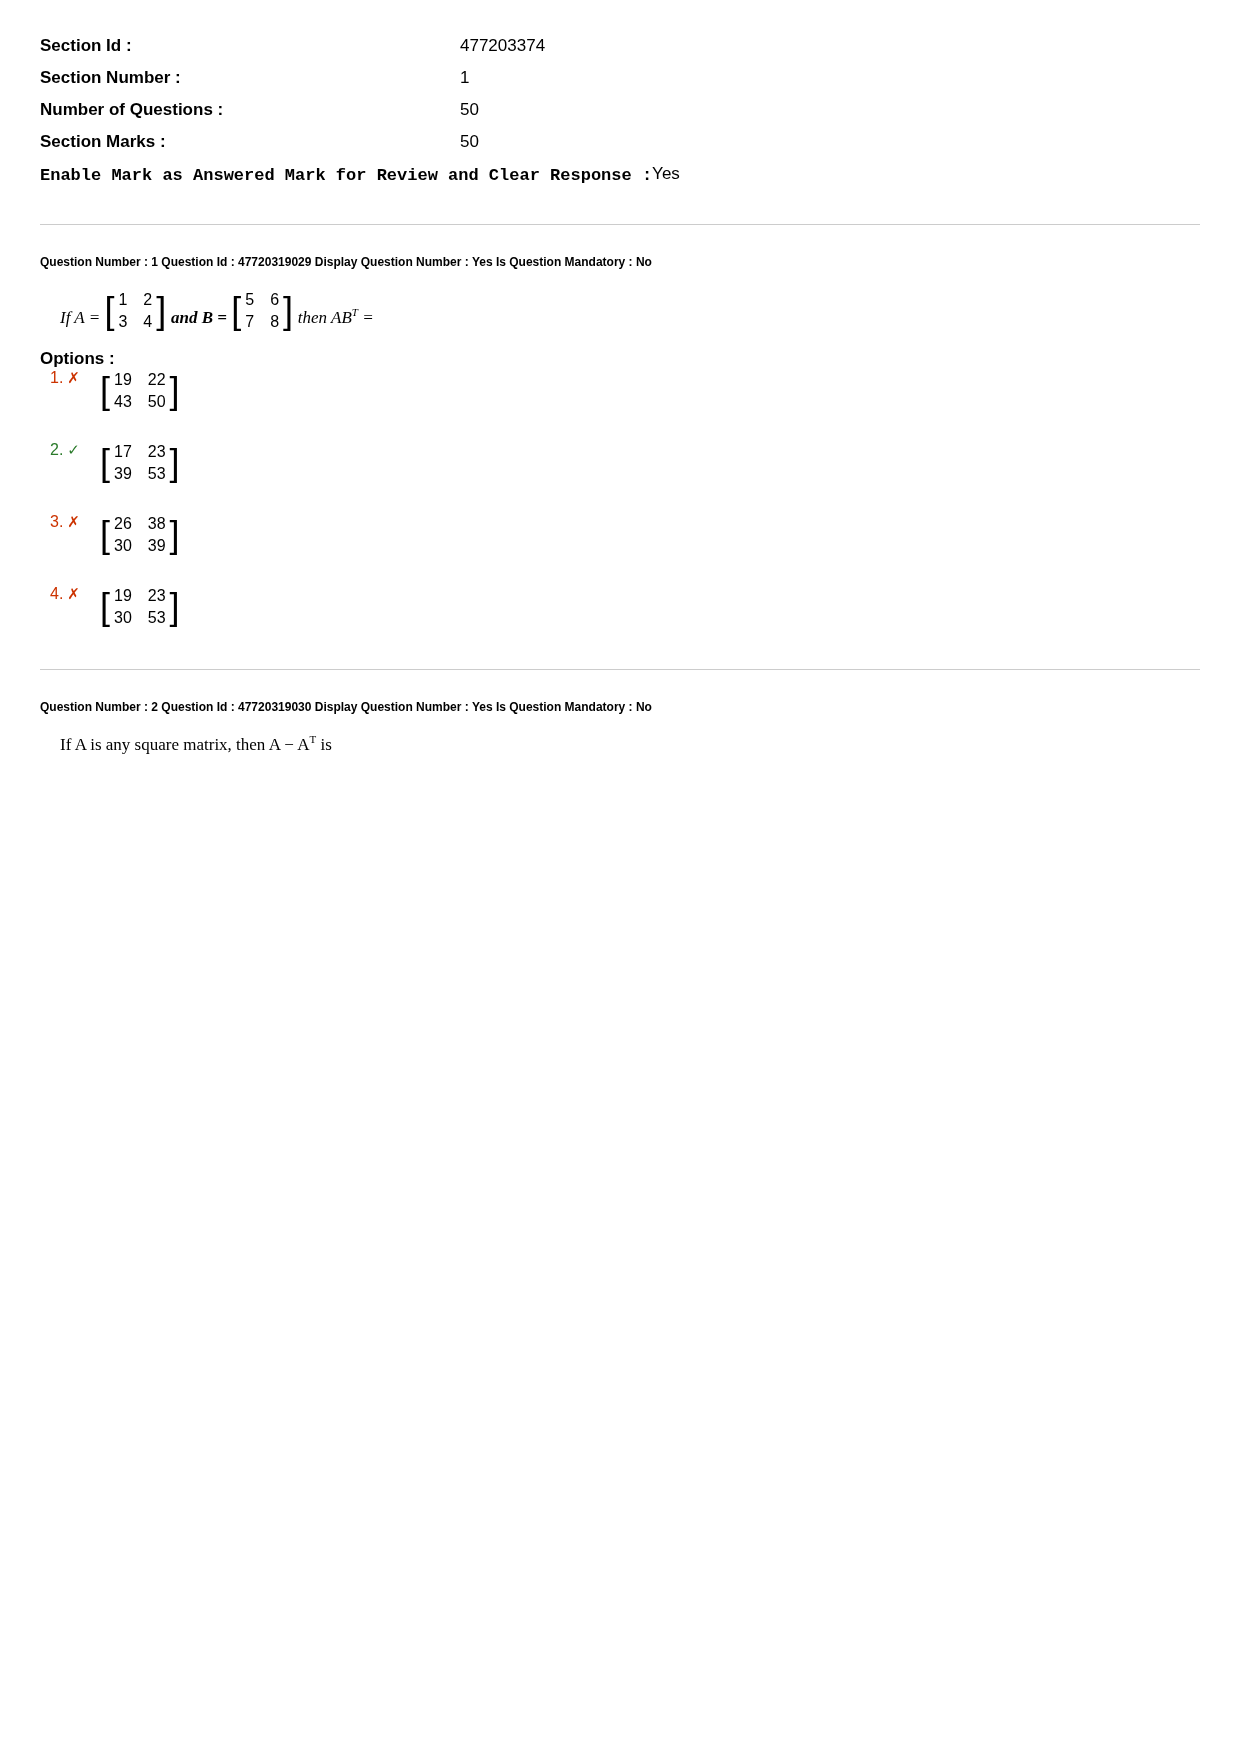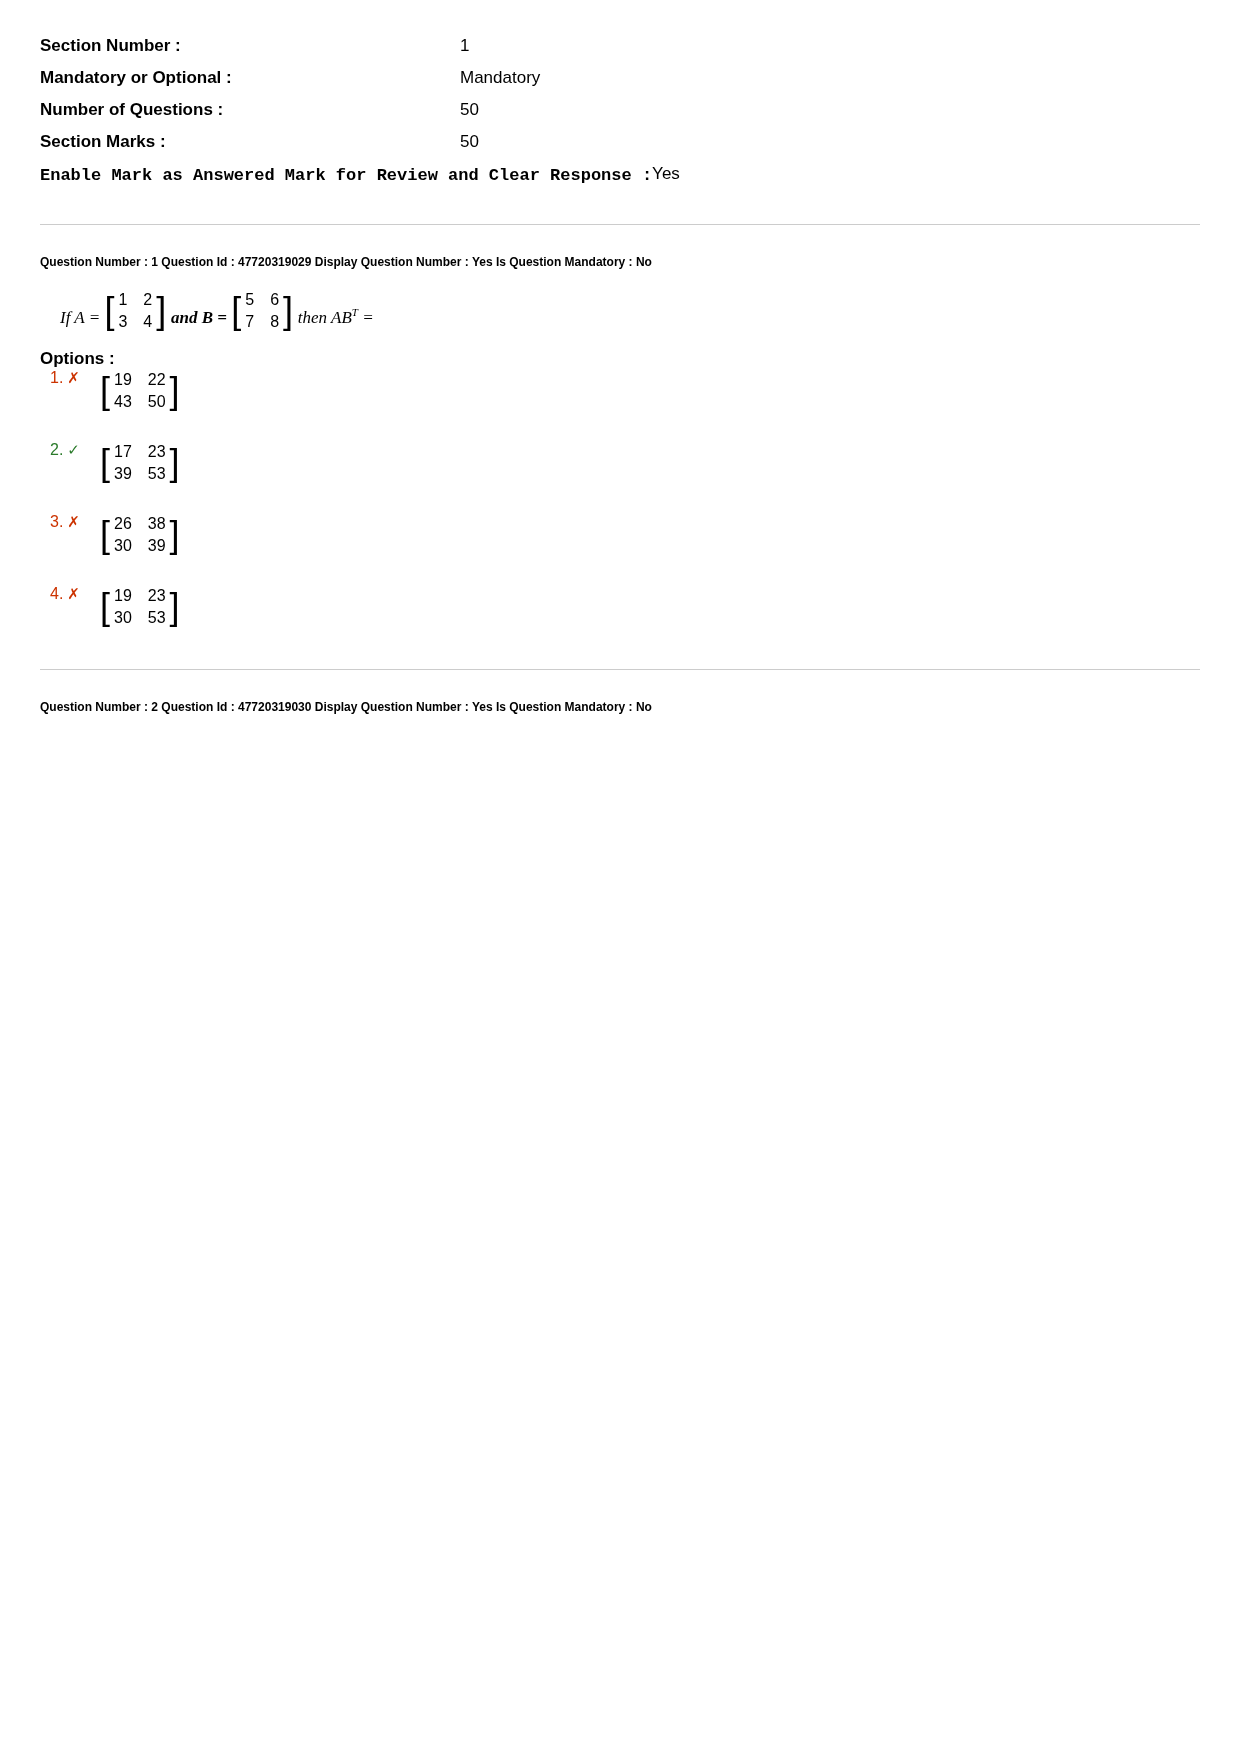--- a/index.html
+++ b/index.html
@@ -102,26 +102,26 @@
       font-size: 17px;
       padding-left: 20px;
       font-family: 'Times New Roman', serif;
     }
   </style>
 </head>
 <body>
 
 <div class="info-table">
   <div class="info-row">
+    <div class="info-label">Section Id :</div>
+    <div class="info-value">477203374</div>
+  </div>
+  <div class="info-row">
     <div class="info-label">Section Number :</div>
     <div class="info-value">1</div>
-  </div>
-  <div class="info-row">
-    <div class="info-label">Mandatory or Optional :</div>
-    <div class="info-value">Mandatory</div>
   </div>
   <div class="info-row">
     <div class="info-label">Number of Questions :</div>
     <div class="info-value">50</div>
   </div>
   <div class="info-row">
     <div class="info-label">Section Marks :</div>
     <div class="info-value">50</div>
   </div>
   <div class="info-row">
@@ -239,13 +239,16 @@
         <span class="matrix-bracket-right">]</span>
       </span>
     </div>
   </div>
 </div>
 
 <hr class="divider">
 
 <div class="question-block">
   <div class="question-header">Question Number : 2 Question Id : 47720319030 Display Question Number : Yes Is Question Mandatory : No</div>
+  <div class="q2-body">
+    <span>If A is any square matrix, then A − A<sup>T</sup> is</span>
+  </div>
 </div>
 
 </body></html>

